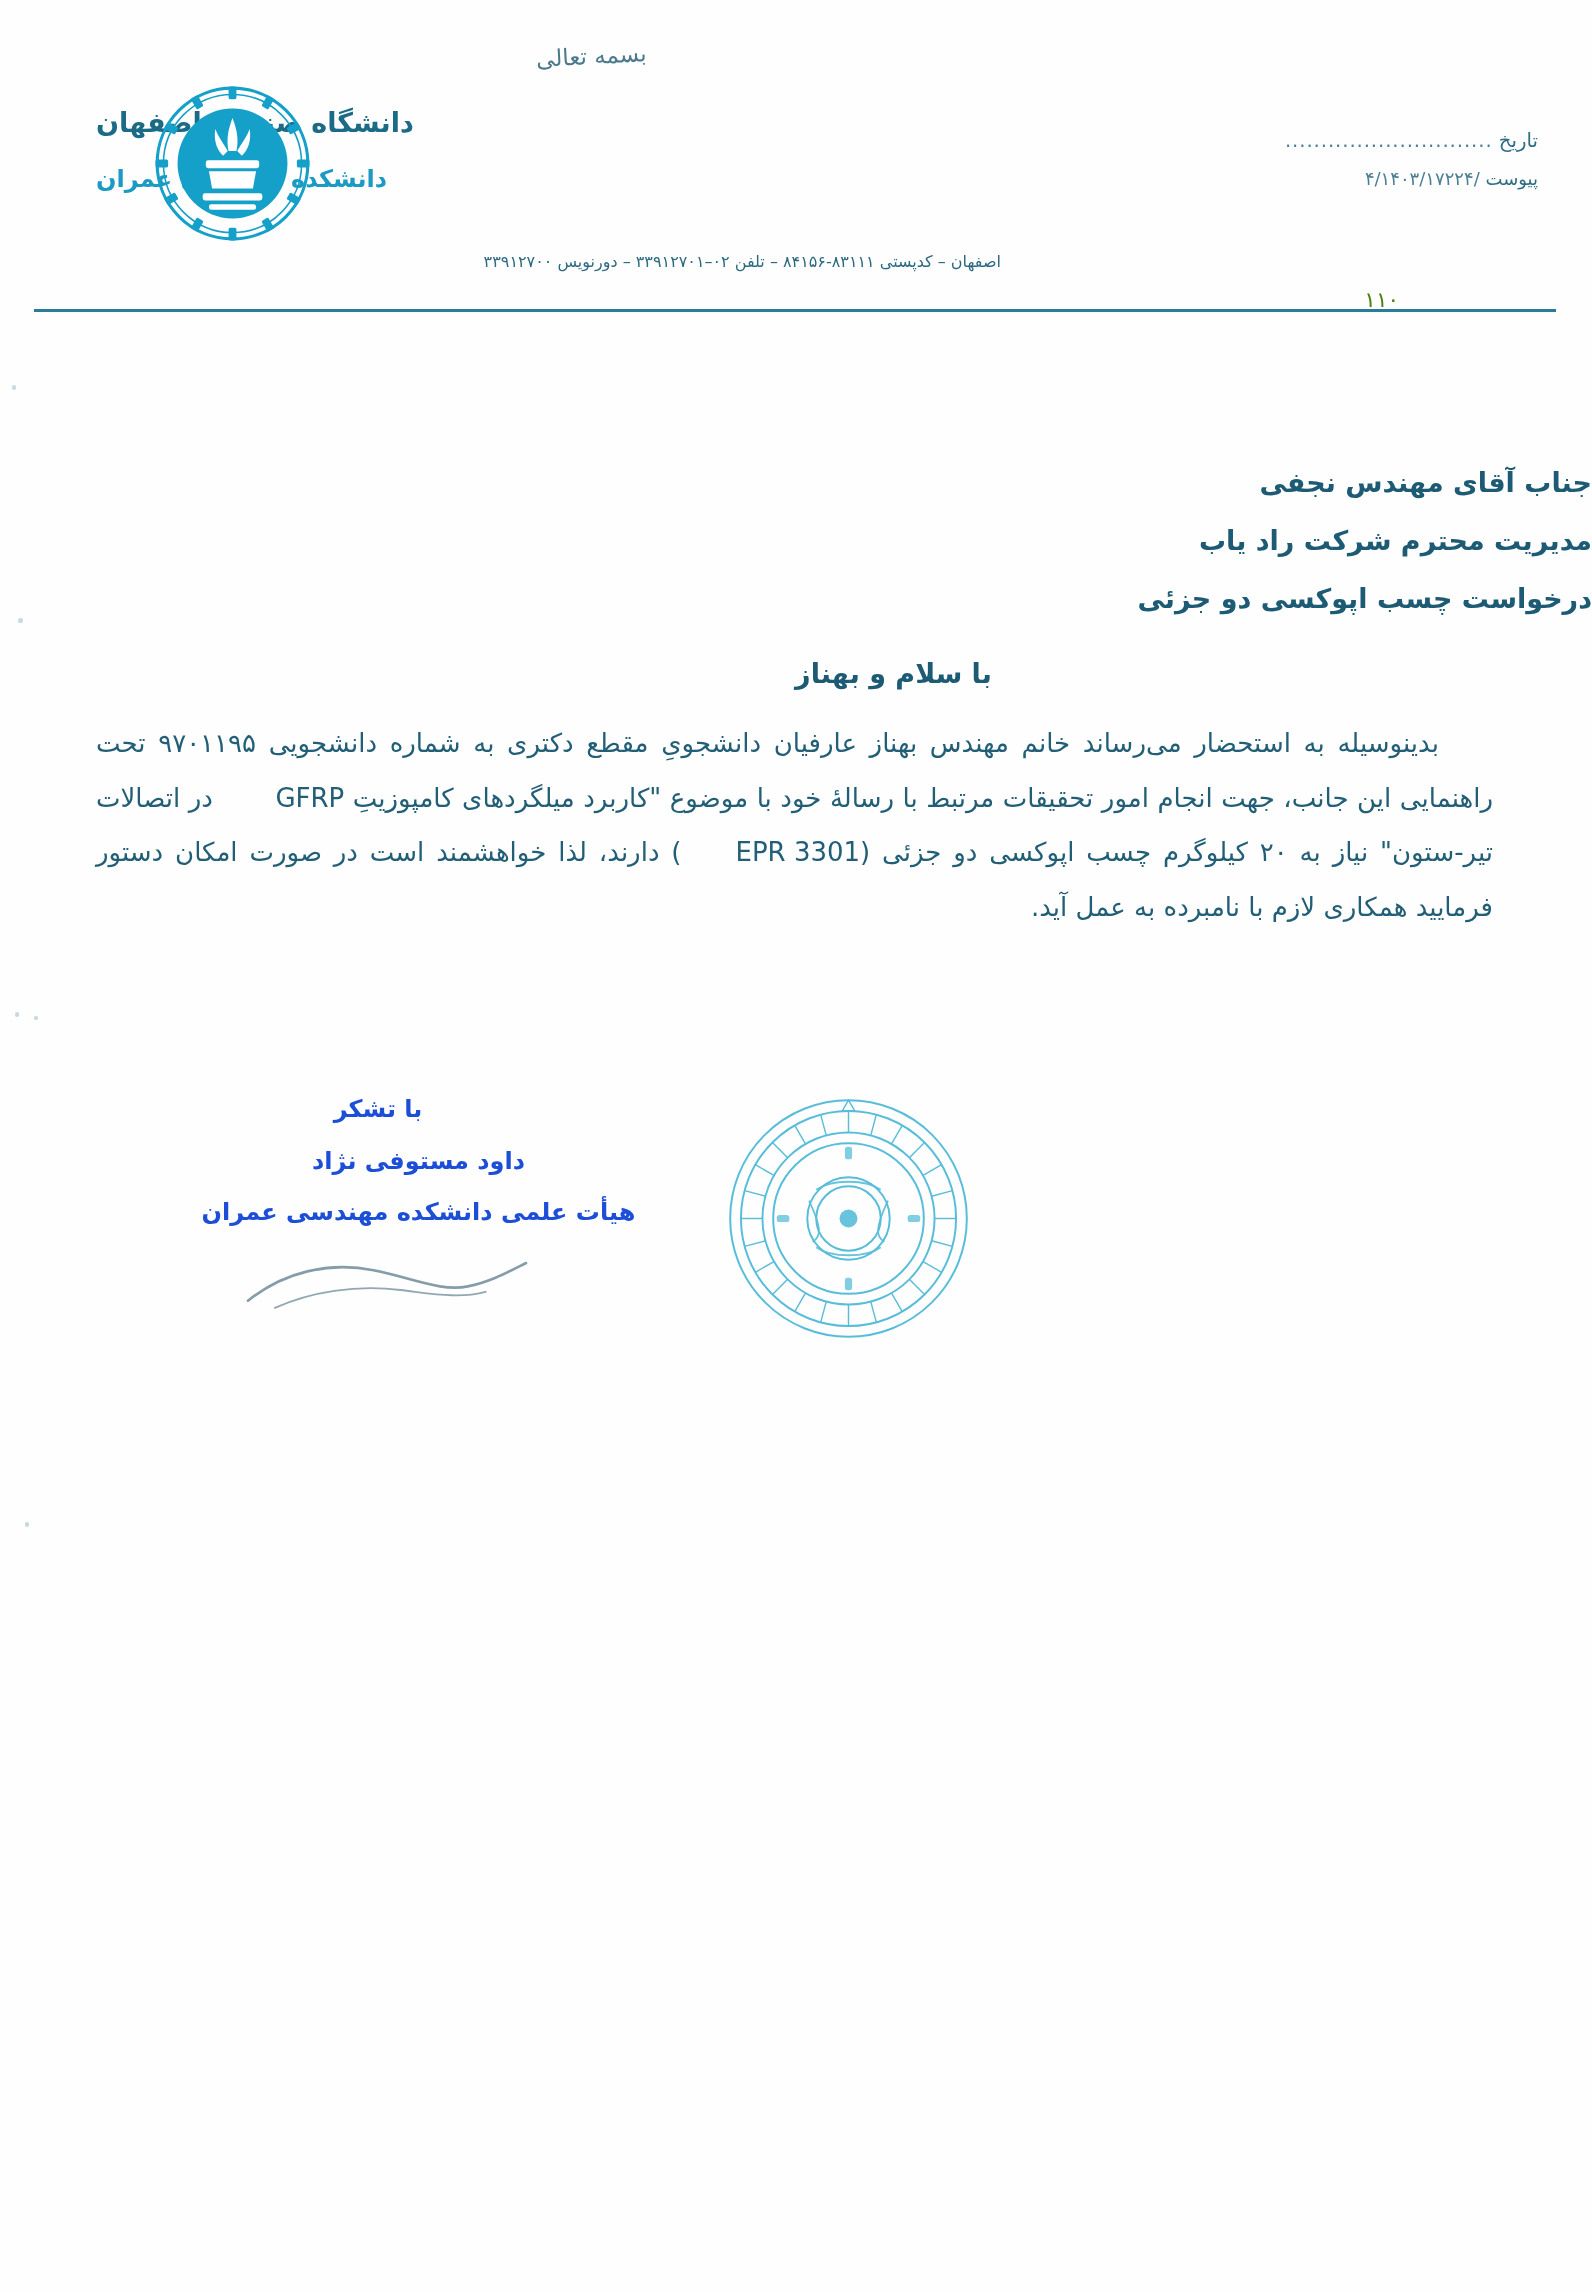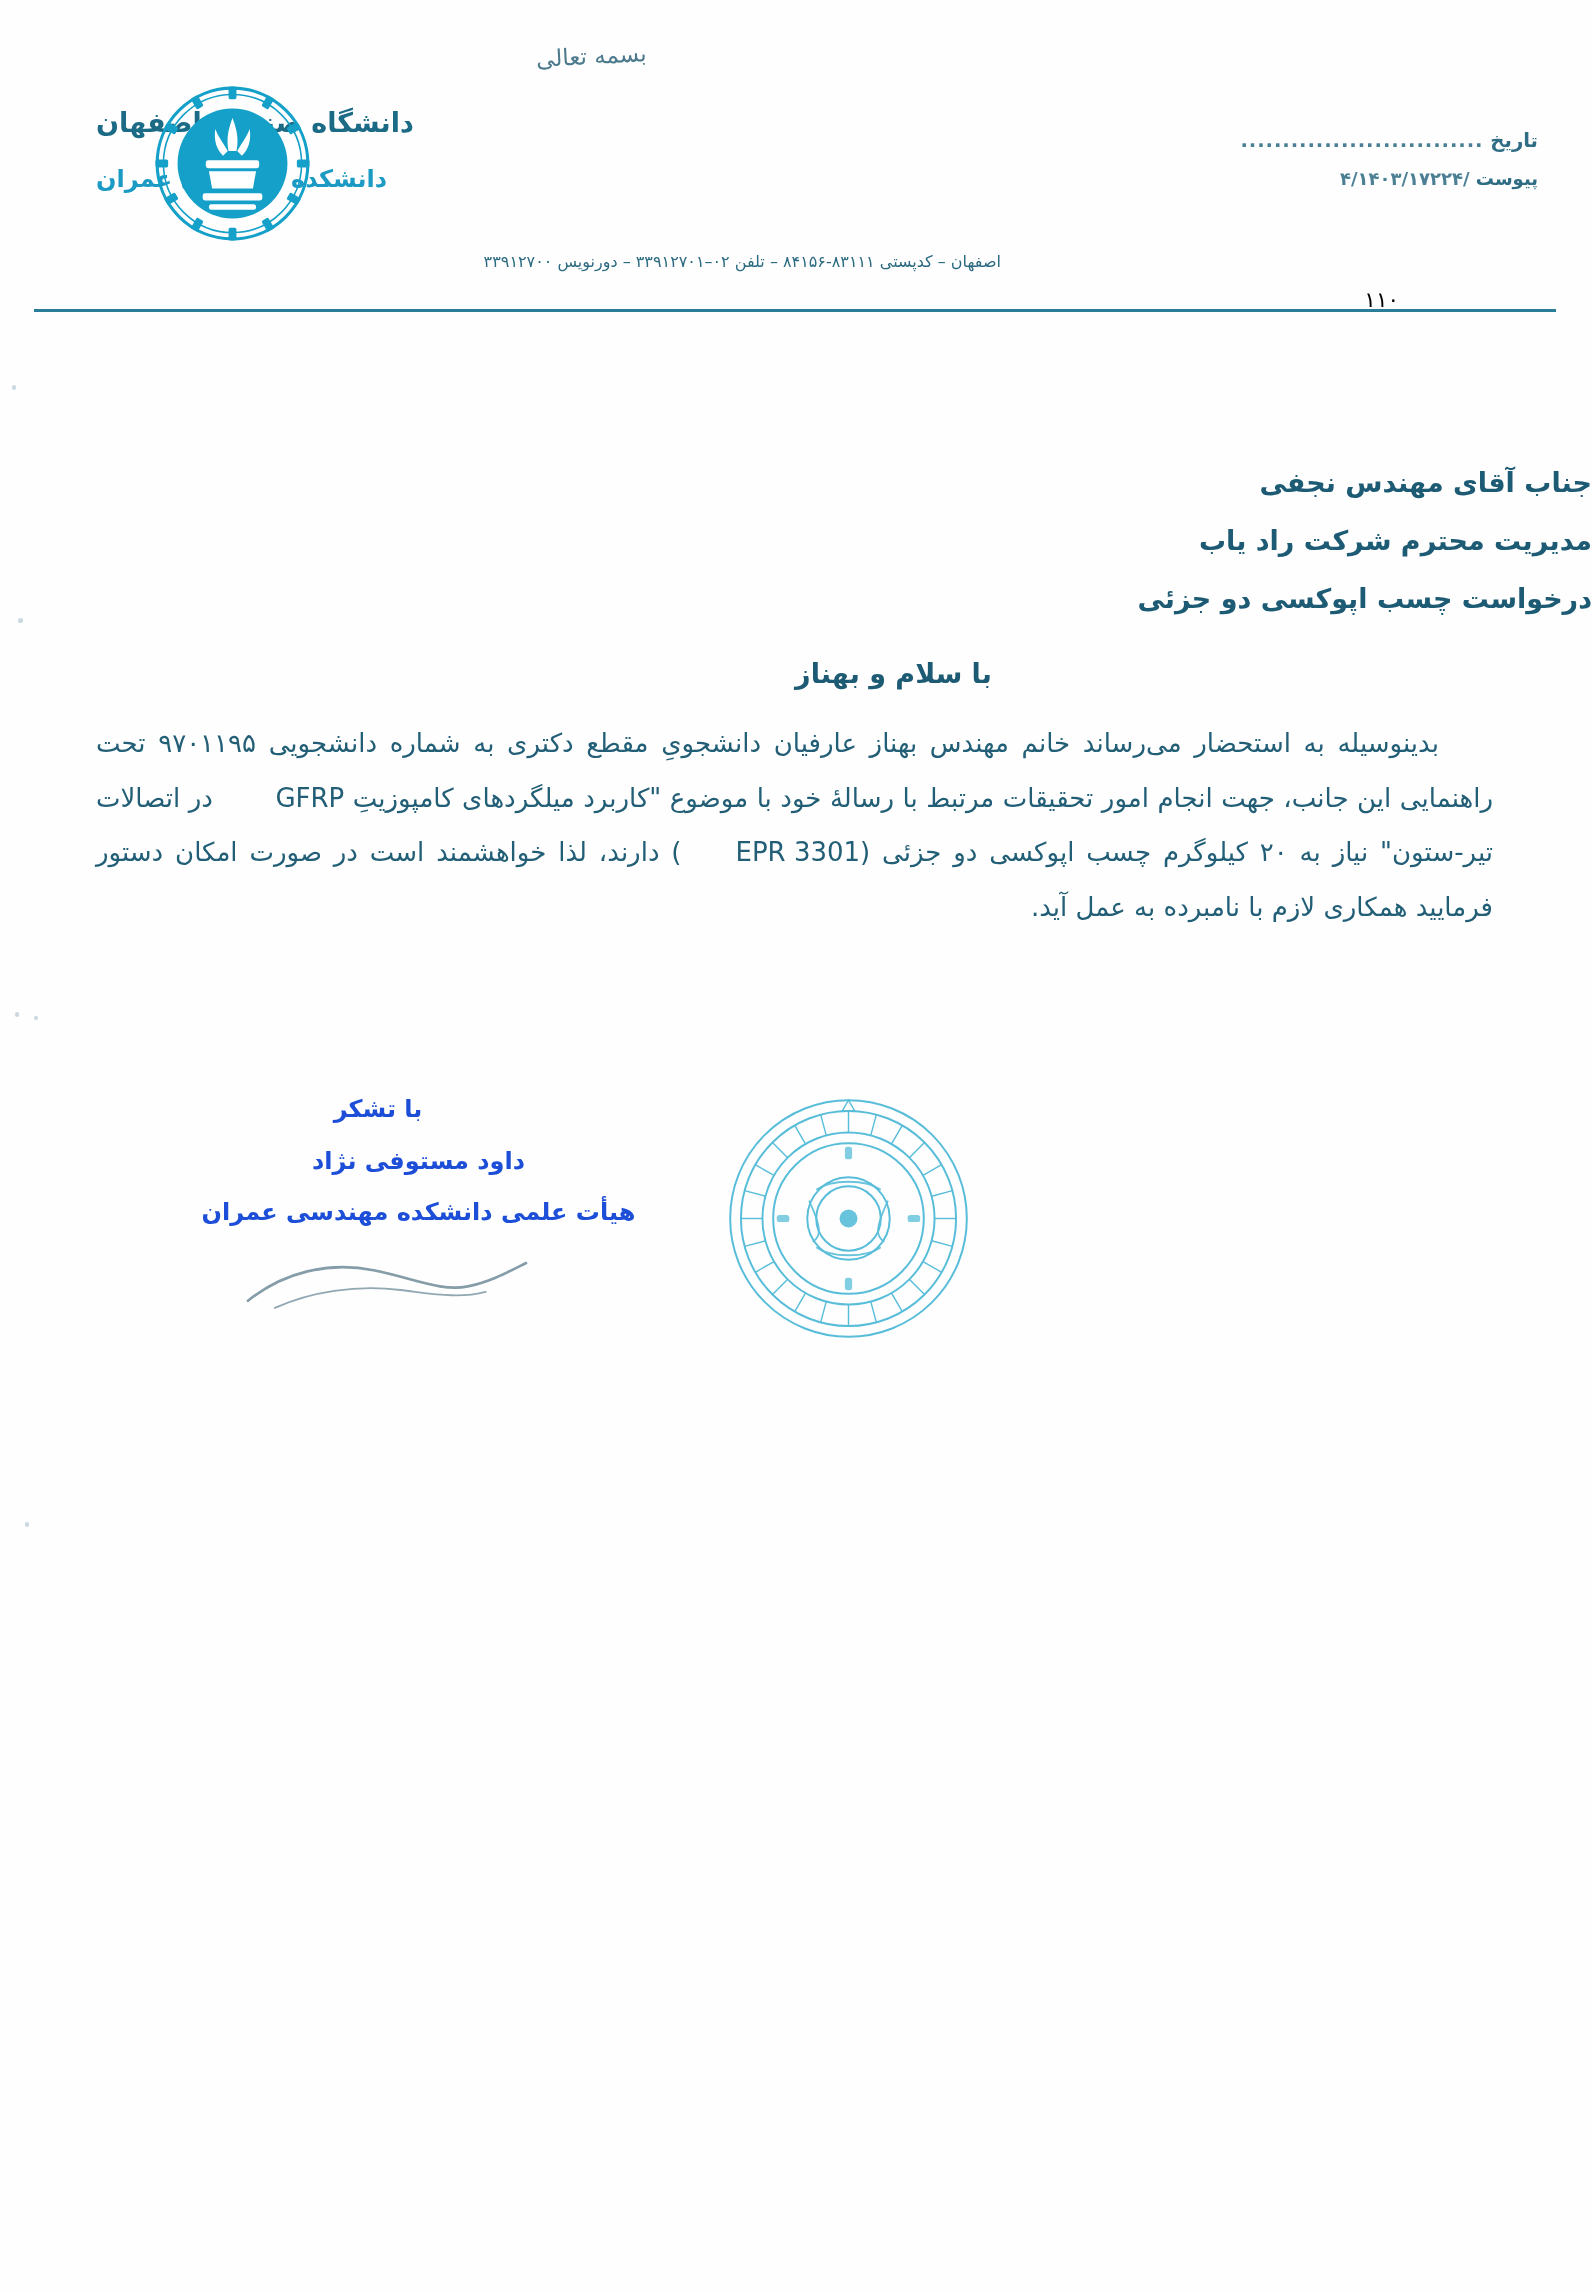--- a/index.html
+++ b/index.html
@@ -78,39 +78,38 @@
     right: 54px;
     width: 376px;
     direction: rtl;
     text-align: right;
     font-size: 19.7px;
     color: #2f6d84;
     line-height: 2.05;
   }
   .meta-row {
     white-space: nowrap;
-    font-weight: bold;
   }
   .meta-label {
     display: inline-block;
   }
   .meta-dots {
     display: inline-block;
     color: #4b7f93;
     letter-spacing: 0.9px;
   }
   .meta-small {
     font-size: 18px;
   }
   .meta-extra {
     position: absolute;
     top: 287px;
     right: 193px;
     font-size: 21.5px;
-    color: #000000;
+    color: #4d7c0f;
   }
 
   .rule {
     position: absolute;
     top: 309px;
     right: 36px;
     width: 1522px;
     height: 2.7px;
     background: #2a7d98;
   }

